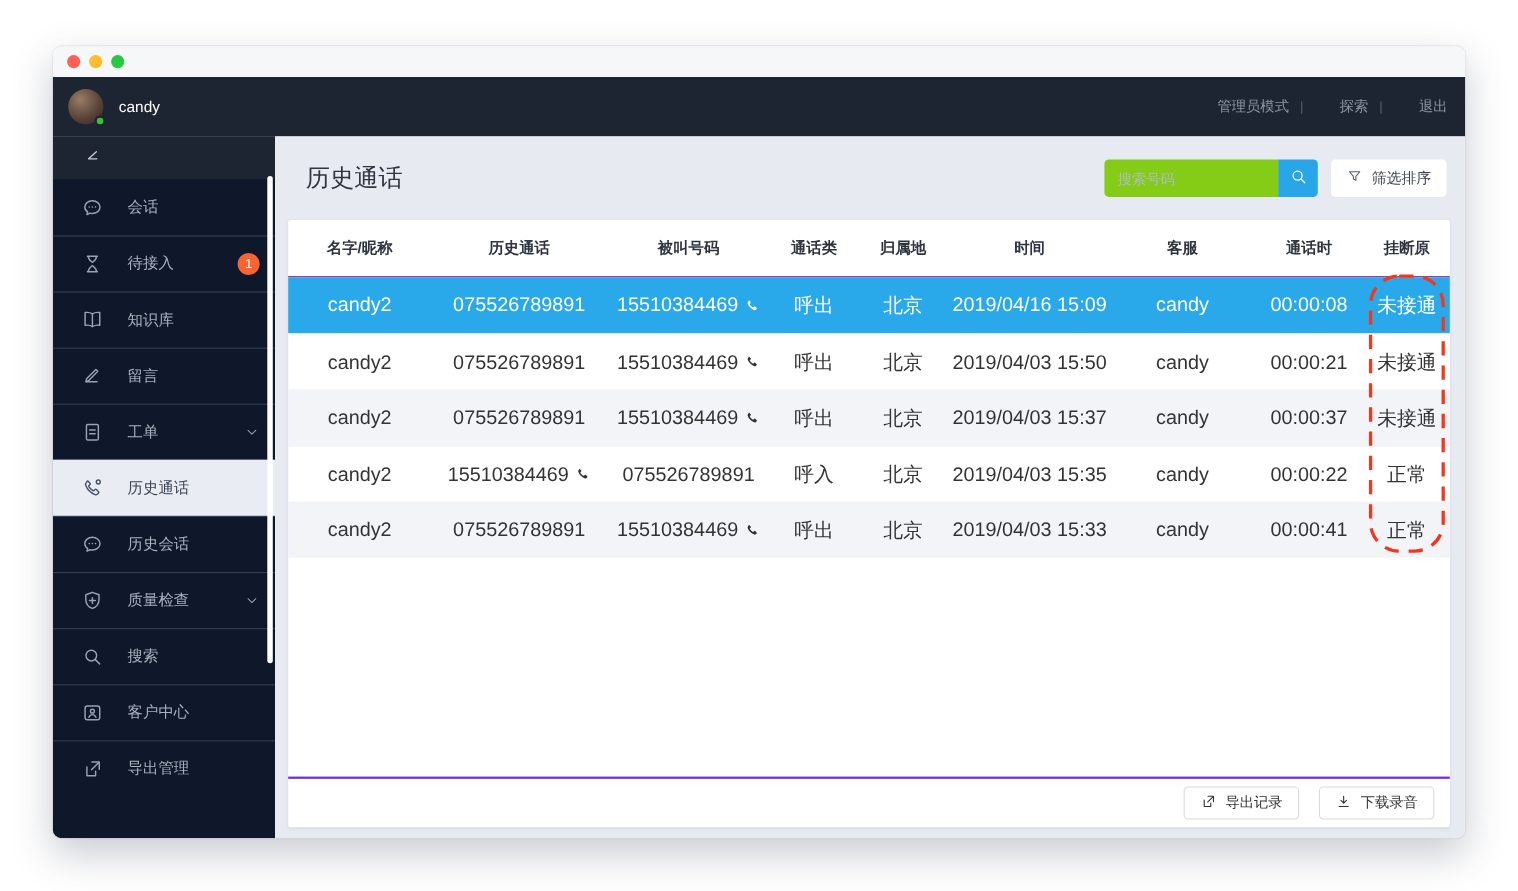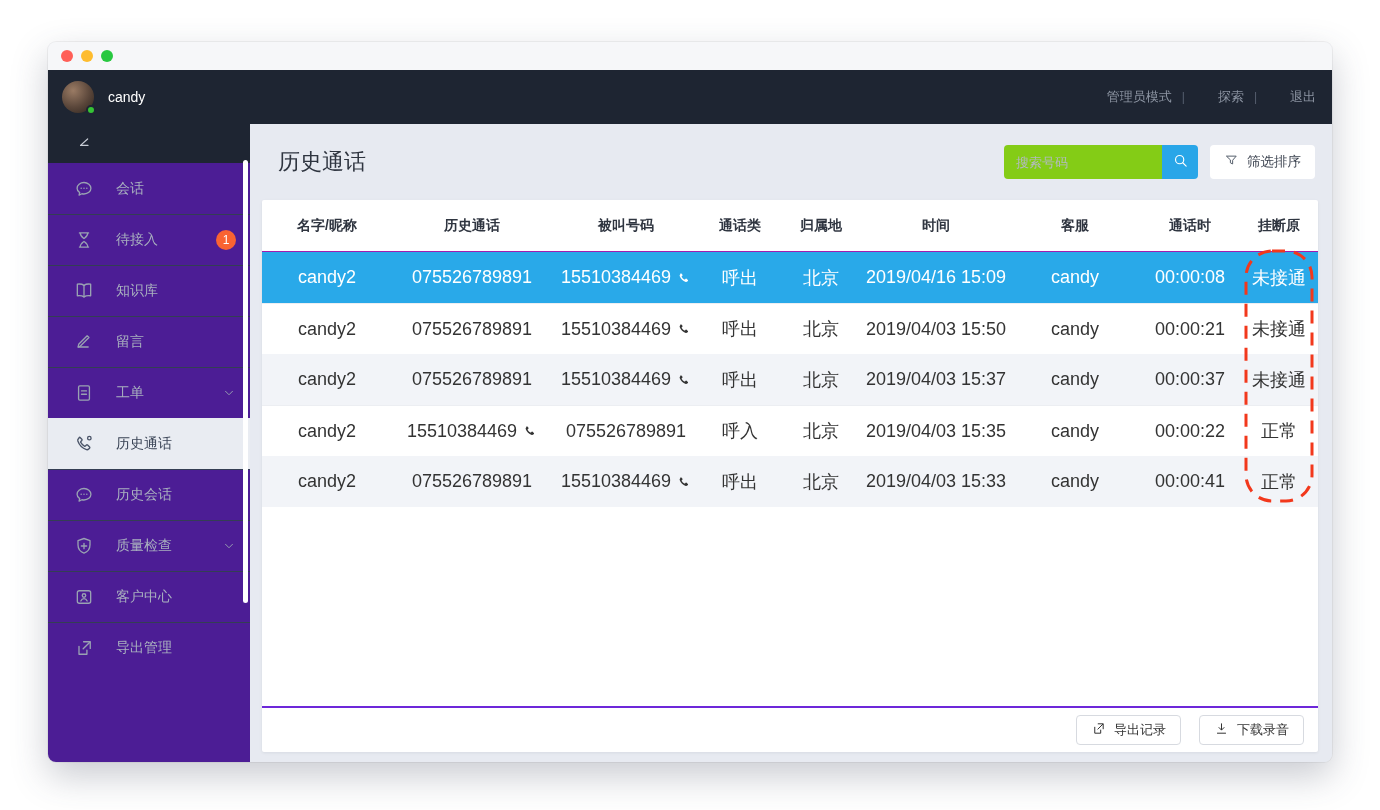--- a/index.html
+++ b/index.html
@@ -35,21 +35,21 @@
   .ring-phone { width:30px; height:30px; border:1px solid rgba(255,255,255,.85);
     border-radius:50%; display:flex; align-items:center; justify-content:center;
     color:#fff; margin-left:8px; cursor:pointer; }
   .ring-phone svg { width:15px; height:15px; }
   .header-links { margin-left:auto; padding-right:16px; color:#8d95a3; font-size:13px;
     display:flex; gap:10px; align-items:center; }
   .header-links .sep { color:#565f6f; font-size:12px; }
   .header-links .hlink { cursor:pointer;margin-left:23px; }
   
   .appbody { display:flex; height:638px; }
-  .sidebar { width:202px; flex:none; background:#4c1d95; position:relative; overflow:hidden; }
+  .sidebar { width:202px; flex:none; background:#0f172a; position:relative; overflow:hidden; }
   .collapse-row { height:39px; background:#1e2532; display:flex; align-items:center;
     padding-left:28px; color:#c7ccd5; cursor:pointer; }
   .collapse-row svg { width:18px; height:18px; }
   .menu-item { height:51px; display:flex; align-items:center; padding:0 14px 0 26px;
     color:#a9b1bf; font-size:14px; gap:22px; border-top:1px solid #343e54;
     cursor:pointer; }
   .menu-item:first-child { border-top:none; }
   .mi-icon { width:20px; height:20px; color:#99a2b2; flex:none; }
   .mi-icon svg { width:20px; height:20px; display:block; }
   .menu-item.selected { background:#e9ecf2; color:#3a4456; border-top-color:#e9ecf2; }
@@ -213,20 +213,29 @@
               </svg>
             </span>
             <span>质量检查</span>
             <span class="chev"><svg viewBox="0 0 24 24" fill="none" stroke="currentColor" stroke-width="1.6" stroke-linecap="round" stroke-linejoin="round">
                 <path d="M6 9l6 6 6-6"></path>
               </svg></span>
           </div>
           <div class="menu-item">
             <span class="mi-icon">
               <svg viewBox="0 0 24 24" fill="none" stroke="currentColor" stroke-width="1.6" stroke-linecap="round" stroke-linejoin="round">
+                <circle cx="10.8" cy="10.8" r="5.8"></circle>
+                <path d="M15.2 15.2L20 20"></path>
+              </svg>
+            </span>
+            <span>搜索</span>
+          </div>
+          <div class="menu-item">
+            <span class="mi-icon">
+              <svg viewBox="0 0 24 24" fill="none" stroke="currentColor" stroke-width="1.6" stroke-linecap="round" stroke-linejoin="round">
                 <rect x="4" y="4.5" width="16" height="15" rx="2.5"></rect>
                 <circle cx="12" cy="10.2" r="2.1"></circle>
                 <path d="M8.2 16.8c.8-1.9 2.3-2.8 3.8-2.8s3 .9 3.8 2.8"></path>
               </svg>
             </span>
             <span>客户中心</span>
           </div>
           <div class="menu-item">
             <span class="mi-icon">
               <svg viewBox="0 0 24 24" fill="none" stroke="currentColor" stroke-width="1.6" stroke-linecap="round" stroke-linejoin="round">

